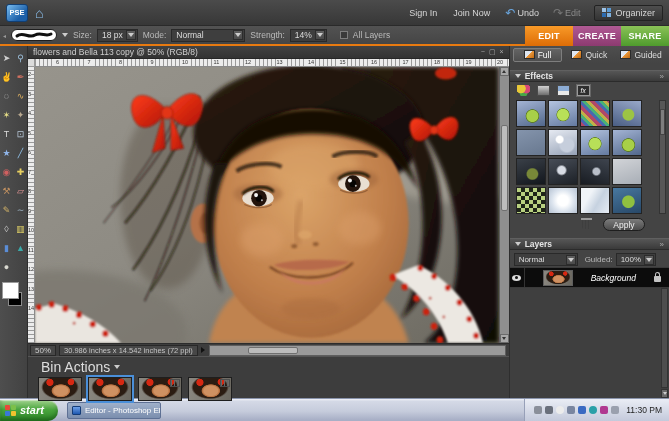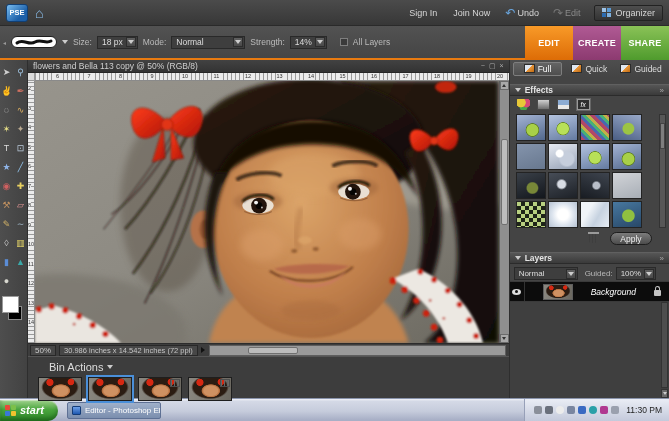--- a/index.html
+++ b/index.html
@@ -18,21 +18,21 @@
   .menubar-right{margin-left:auto;display:flex;align-items:center;gap:2px;font-size:9px}
   .mb-link{padding:0 7px}
   .undo-redo{display:flex;align-items:center;gap:2px;padding:0 6px}
   .arrow-ic{font-size:12px;line-height:1}
   .organizer-btn{display:flex;align-items:center;gap:4px;background:linear-gradient(#4e4e4e,#333);
     border:1px solid #222;border-radius:2px;padding:2px 7px;margin:0 6px}
   .org-icon{width:9px;height:9px;background-image:linear-gradient(#9cc3e8,#9cc3e8),linear-gradient(#5b9bd5,#5b9bd5),linear-gradient(#2d6cb0,#2d6cb0),linear-gradient(#7fb2e0,#7fb2e0);
     background-size:4px 4px;background-position:0 0,5px 0,0 5px,5px 5px;background-repeat:no-repeat}
 
   
-  .row2{height:34px;display:flex}
+  .row2{height:20px;display:flex}
   .options-bar{width:525px;display:flex;align-items:center;background:linear-gradient(#525252,#454545);
     font-size:8.5px;color:#ccc;gap:5px;border-bottom:2px solid #e87a10;padding-left:3px}
   .collapse-nub{color:#999;font-size:6px}
   .brush-preview{width:46px;height:12px;background:#fff;border-radius:6px;border:1px solid #1e1e1e;
     display:flex;align-items:center;justify-content:center;overflow:hidden}
   .combo{display:flex;align-items:center;background:#3e3e3e;border:1px solid #292929;height:13px;padding:0 1px 0 4px;gap:3px}
   .combo .val{color:#ddd}
   .combo-arrow{width:10px;height:10px;background:linear-gradient(#606060,#494949);display:flex;align-items:center;justify-content:center;border:1px solid #2c2c2c}
   .tri-down{width:0;height:0;border-left:3px solid transparent;border-right:3px solid transparent;border-top:4px solid #ccc}
   .tri-right{width:0;height:0;border-top:3px solid transparent;border-bottom:3px solid transparent;border-left:4px solid #111}
@@ -79,21 +79,21 @@
   .status-row{height:13px;display:flex;align-items:center;background:#3d3d3d;font-size:8px;color:#ccc;gap:3px;padding:0 2px;border-top:1px solid #2c2c2c}
   .zoom-box{background:#474747;border:1px solid #282828;height:11px;display:flex;align-items:center;padding:0 4px}
   .dim-box{background:#474747;border:1px solid #282828;height:11px;display:flex;align-items:center;padding:0 4px;font-size:7.5px;color:#c4c4c4}
   .h-scrollbar{flex:1;height:11px;background:#9a9a9a;border:1px solid #5e5e5e;position:relative;margin:0 1px}
   .h-thumb{position:absolute;top:1px;bottom:1px;left:38px;width:50px;background:#bcbcbc;border:1px solid #707070;border-radius:2px}
 
   
   .bin-area{height:42px;background:#3d3d3d;border-top:1px solid #555;padding-top:2px}
   .bin-header{display:flex;height:15px;align-items:center;font-size:8.5px;color:#ccc;padding-left:5px;gap:4px}
   .show-files{width:132px}
-  .bin-actions{display:flex;align-items:center;gap:4px;margin-left:16px;font-size:11px;color:#ddd}
+  .bin-actions{display:flex;align-items:center;gap:4px;margin-left:8px;font-size:14px;color:#ddd}
   .bin-thumbs{display:flex;gap:6px;padding:3px 0 0 10px}
   .bin-thumb{width:44px;height:24px;border:1px solid #1e1e1e;position:relative;flex:none}
   .bin-thumb.selected{outline:2px solid #4a8fd9}
   .thumb-badge{position:absolute;top:1px;right:1px;width:10px;height:8px;background:linear-gradient(#dcdcdc,#9a9a9a);border:1px solid #4e4e4e;
     background-image:repeating-linear-gradient(90deg,#666 0 1px,transparent 1px 3px)}
   .mini-photo{background:
     radial-gradient(circle at 26% 20%, #d62812 0 9%, transparent 11%),
     radial-gradient(circle at 76% 18%, #d62812 0 8%, transparent 10%),
     radial-gradient(ellipse 30% 40% at 52% 58%, #cf9162 0 55%, #b06a3a 70%, transparent 76%),
     radial-gradient(ellipse 64% 78% at 50% 42%, #2b1c12 0 62%, transparent 70%),
@@ -117,21 +117,21 @@
     radial-gradient(circle at 50% 70%,#48a848 0 38%,transparent 44%)}
   .fx-styles{background:linear-gradient(#d0d0d0,#6e6e6e);border:1px solid #4a4a4a}
   .fx-photo{background:linear-gradient(#8cacd4 55%,#e8e8e8 55%);border:1px solid #4a4a4a}
   .fx-all{background:#2e2e2e;border:1px solid #9a9a9a;color:#fff;font-size:6.5px;font-style:italic;
     display:flex;align-items:center;justify-content:center;outline:1px solid #666}
   .effects-grid{position:relative;margin:3px 3px 0 6px;height:114px;overflow:hidden;padding-right:9px}
   .tiles{display:grid;grid-template-columns:repeat(4,30px);gap:2px}
   .tile{width:30px;height:27px;border:1px solid #232323}
   .eff-scroll{position:absolute;right:0;top:0;bottom:0;width:7px;background:#575757;border:1px solid #333}
   .eff-scroll .th{position:absolute;left:0;right:0;top:8px;height:26px;background:#7e7e7e;border:1px solid #444}
-  .apply-row{display:flex;align-items:center;justify-content:flex-end;gap:12px;padding:4px 17px 3px 0}
+  .apply-row{display:flex;align-items:center;justify-content:flex-end;gap:12px;padding:4px 24px 3px 0}
   .trash{width:9px;height:9px;background:linear-gradient(#9a9a9a,#787878);border-radius:1px 1px 2px 2px;position:relative;
     background-image:repeating-linear-gradient(90deg,rgba(60,60,60,.7) 0 1px,transparent 1px 3px)}
   .trash::before{content:"";position:absolute;left:-1px;top:-2px;width:11px;height:1.5px;background:#9a9a9a}
   .apply-btn{width:42px;height:13px;border-radius:7px;background:linear-gradient(#7c7c7c,#4c4c4c);border:1px solid #1e1e1e;
     color:#eee;font-size:8.5px;display:flex;align-items:center;justify-content:center}
   .blend-row{display:flex;align-items:center;gap:3px;padding:3px 4px 1px 4px;font-size:8px;color:#c8c8c8}
   .blend-combo{width:64px;flex:none}
   .op-label{margin-left:4px;color:#b8b8b8}
   .lock-row{display:flex;align-items:center;gap:5px;padding:2px 5px;font-size:8px;color:#b4b4b4;height:14px}
   .icon-new-layer{width:8px;height:9px;background:#c8c8c8;border:1px solid #555;position:relative}

